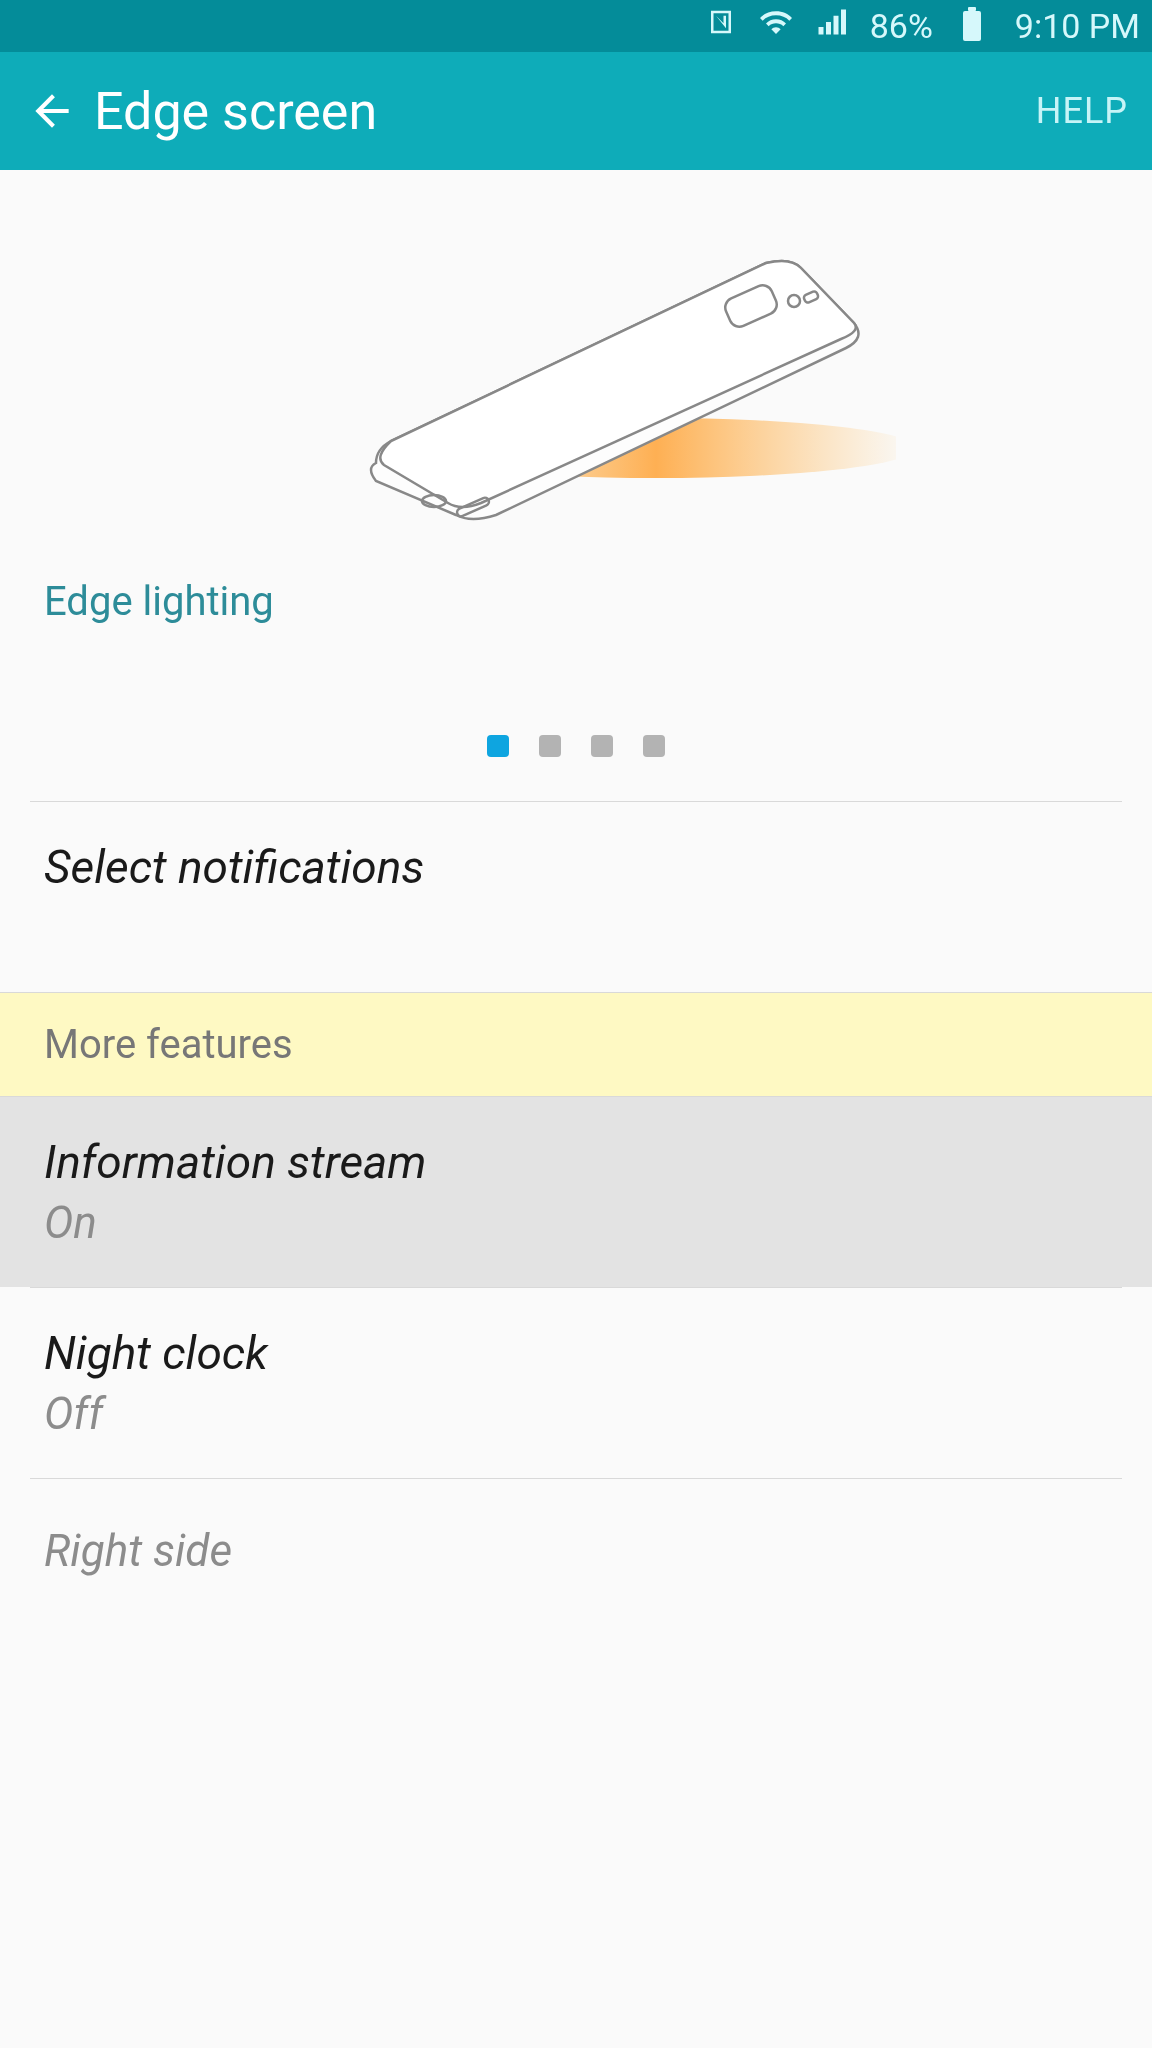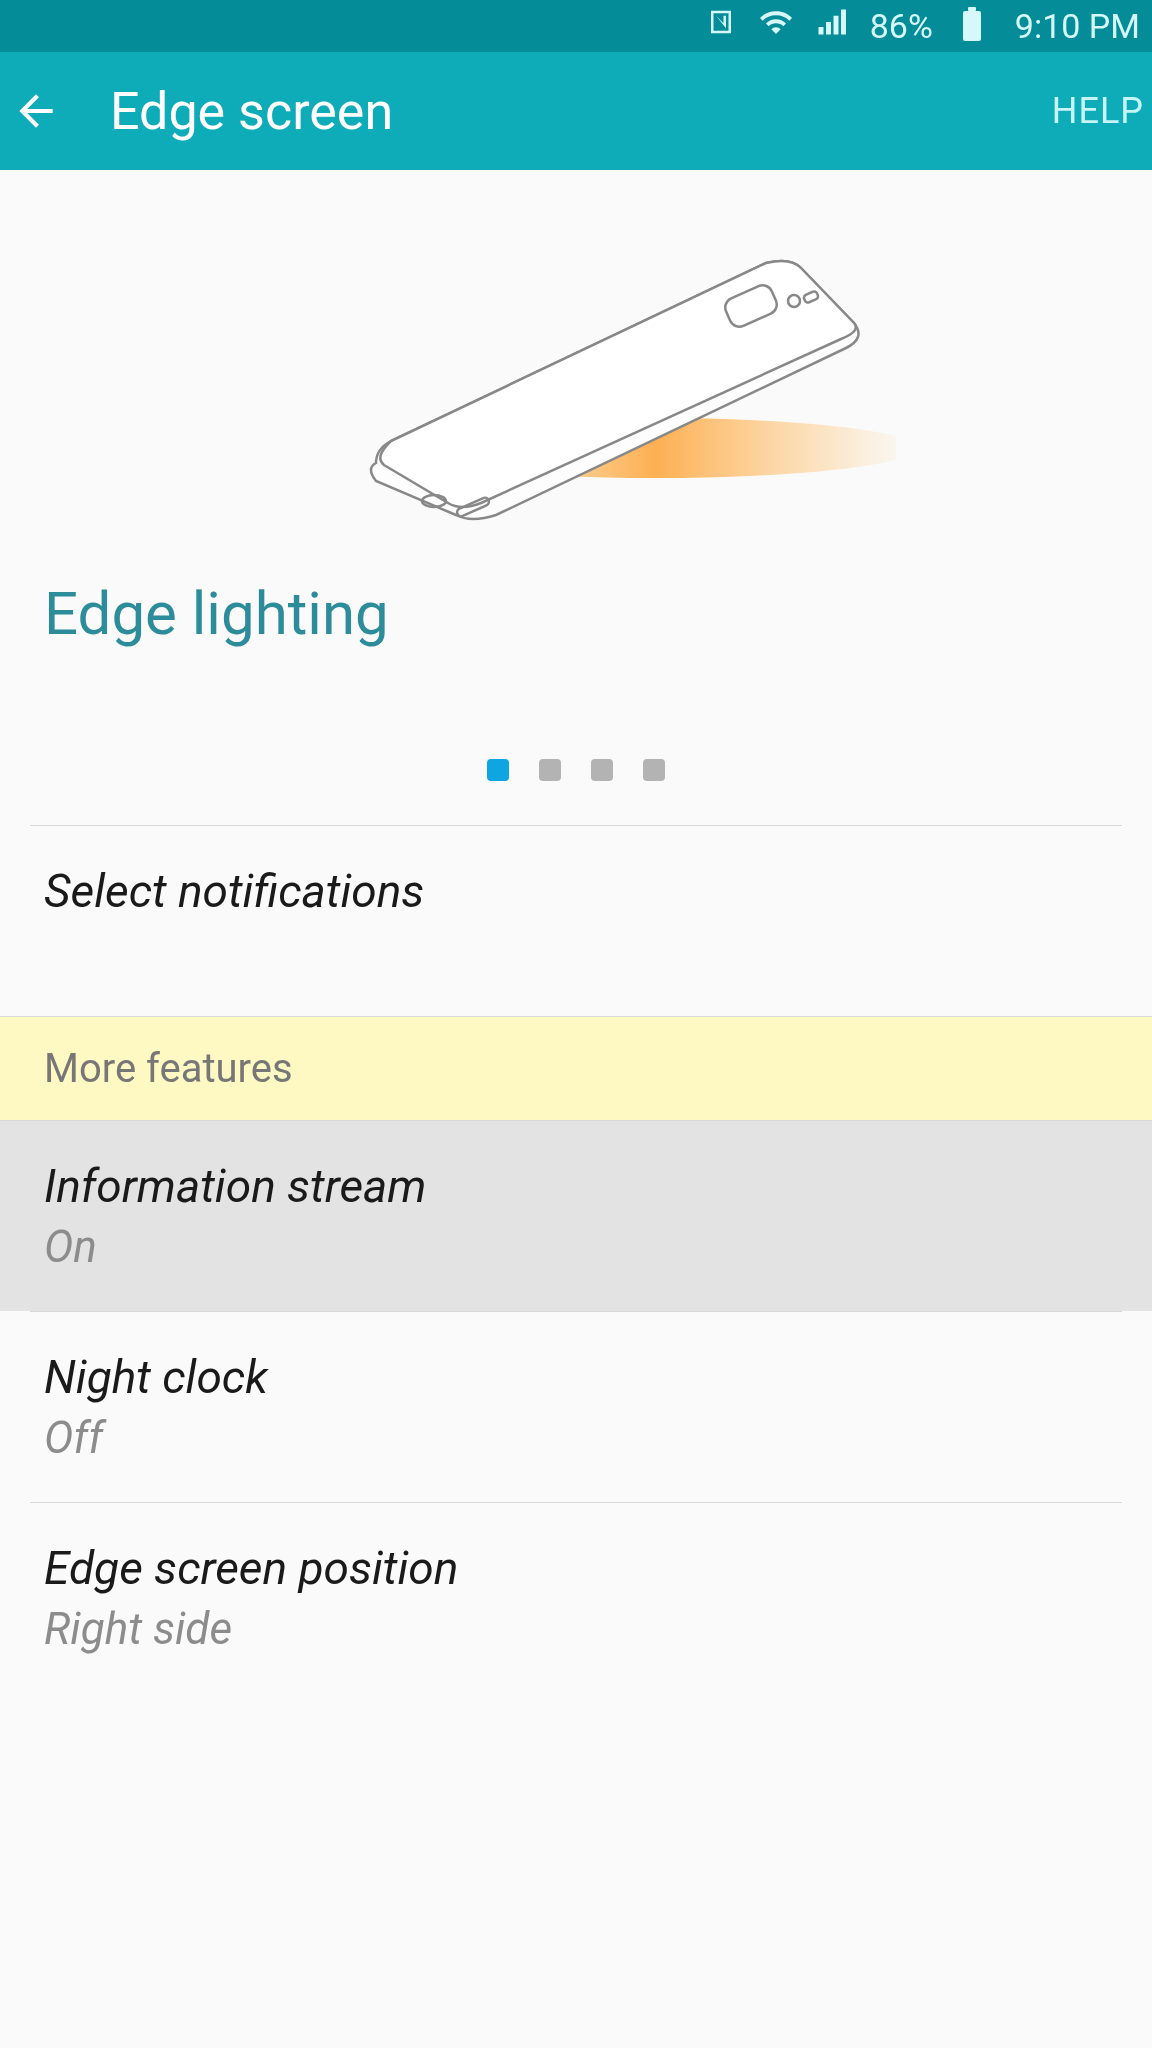--- a/index.html
+++ b/index.html
@@ -28,37 +28,36 @@
   }
   .status-bar .battery::before {
     content:""; position:absolute; top:-4px; left:5px; width:8px; height:4px; background:#d6f8fb; border-radius:1px;
   }
   .status-bar svg { fill: #d6f8fb; }
   .app-bar {
     background: #0eacb9;
     height: 118px;
     display: flex;
     align-items: center;
-    padding: 0 8px;
+    padding: 0 24px;
     color: #ffffff;
-    gap: 32px;
   }
   .back-arrow { width: 56px; height: 56px; display:flex; align-items:center; justify-content:center; margin-right: 14px; cursor:pointer;}
   .app-title { font-size: 52px; font-weight: 400; flex-grow:1; color:#ffffff;}
   .help-btn { font-size: 36px; color:#c7f4f7; letter-spacing:1px; cursor:pointer;}
   .hero {
     background: #fafafa;
     padding: 18px 0 0 0;
   }
   .phone-illustration {
     height: 390px;
     display:flex; align-items:center; justify-content:center;
   }
   .hero-text { padding: 0 44px 30px 44px;}
-  .hero-title { font-size: 60px; color:#2d8c99; font-weight:400; margin-bottom: 22px;}
+  .hero-title { font-size: 40px; color:#2d8c99; font-weight:400; margin-bottom: 22px;}
   .hero-desc { font-size: 40px; color:#4d4d4d; line-height: 1.38;}
   .pager { display:flex; justify-content:center; gap:30px; padding: 58px 0 44px 0;}
   .pager-dot { width:22px; height:22px; background:#b3b3b3; border-radius:4px; cursor:pointer;}
   .pager-dot.active { background:#0ea5e0;}
   .divider { height:1px; background:#d9d9d9; margin: 0 30px;}
   .list-item {
     padding: 38px 44px;
     cursor:pointer;
     background:#fafafa;
     font-style:italic;
@@ -166,15 +165,14 @@
 <div class="divider"></div>
 
 <div class="list-item">
   <div class="list-label">Night clock</div>
   <div class="list-sub">Off</div>
 </div>
 
 <div class="divider"></div>
 
 <div class="list-item">
-  <div class="list-label">Edge screen position</div>
   <div class="list-sub">Right side</div>
 </div>
 
 </body></html>

